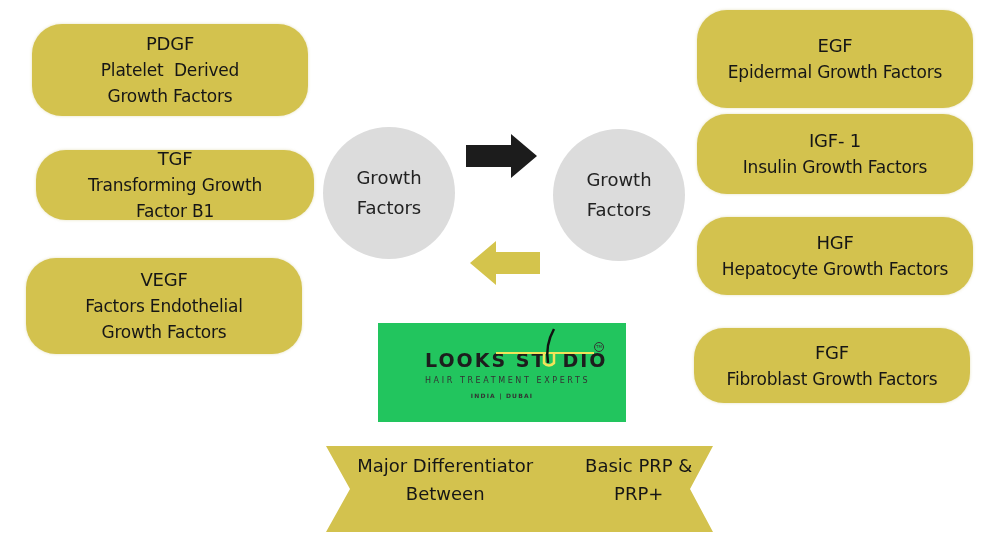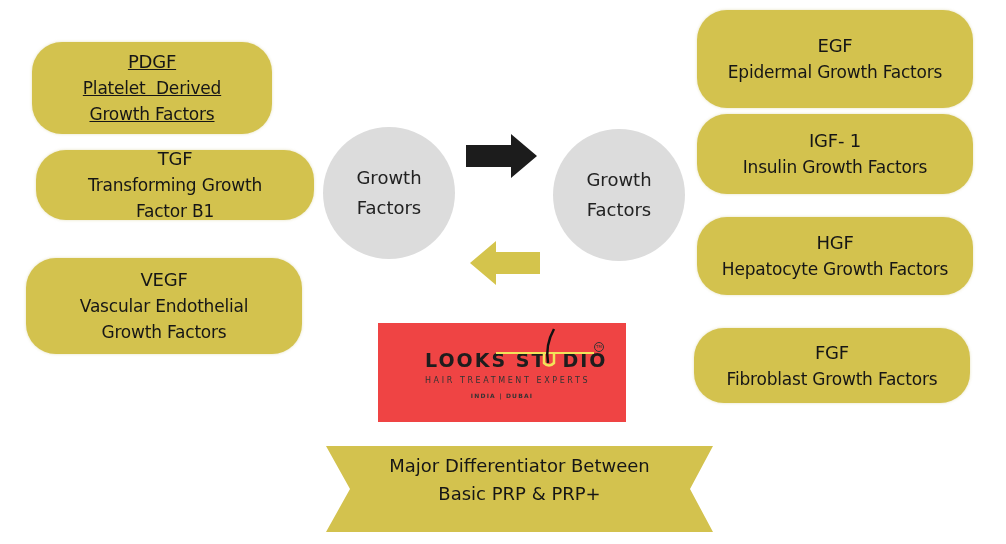--- a/index.html
+++ b/index.html
@@ -24,21 +24,21 @@
     position: absolute;
     width: 132px; height: 132px; border-radius: 50%;
     background: #dcdcdc;
     display: flex; flex-direction: column; justify-content: center;
     font-size: 18px; line-height: 30px; text-align: center;
     color: #222;
   }
   .arrow { position: absolute; }
   .logo {
     position: absolute; left: 378px; top: 323px; width: 248px; height: 99px;
-    background: #ef4444;
+    background: #22c55e;
   }
   .logo-main {
     position: absolute; left: 47px; top: 26px;
     font-family: "DejaVu Sans", sans-serif; font-weight: bold;
     font-size: 19px; letter-spacing: 2px; color: #1d1d1d;
   }
   .logo-sub {
     position: absolute; left: 47px; top: 53px; width: 170px;
     font-size: 8px; letter-spacing: 2.6px; color: #333; white-space: nowrap;
   }
@@ -47,40 +47,40 @@
     font-size: 6px; font-weight: bold; letter-spacing: 1.2px; color: #333;
   }
   .logo-tm {
     position: absolute; left: 216px; top: 19px; width: 8px; height: 8px;
     border: 1px solid #333; border-radius: 50%;
     font-size: 4px; line-height: 8px; text-align: center; color:#333;
   }
   .banner { position: absolute; left: 326px; top: 446px; }
   .banner-text {
     position: absolute; left: 326px; top: 446px; width: 387px; height: 68px;
-    display: flex; flex-direction: column; align-items: center; justify-content: center;
+    display: flex; flex-direction: row; align-items: center; justify-content: center;
     font-size: 18px; line-height: 28px; text-align: center; color: #161616;
   }
 </style>
 </head>
 <body>
 
-<div class="pill" style="left:32px;top:42px;width:240px;height:92px;text-decoration:underline;">
+<div class="pill" style="left:32px;top:24px;width:276px;height:92px;">
   <div class="abbr">PDGF</div>
   <div style="white-space:pre;">Platelet  Derived</div>
   <div>Growth Factors</div>
 </div>
 <div class="pill" style="left:36px;top:150px;width:278px;height:70px;">
   <div class="abbr">TGF</div>
   <div>Transforming Growth</div>
   <div>Factor B1</div>
 </div>
 <div class="pill" style="left:26px;top:258px;width:276px;height:96px;">
   <div class="abbr">VEGF</div>
-  <div>Vascular Endothelial</div>
+  <div>Factors Endothelial</div>
   <div>Growth Factors</div>
 </div>
 
 <div class="pill" style="left:697px;top:10px;width:276px;height:98px;">
   <div class="abbr">EGF</div>
   <div>Epidermal Growth Factors</div>
 </div>
 <div class="pill" style="left:697px;top:114px;width:276px;height:80px;">
   <div class="abbr">IGF- 1</div>
   <div>Insulin Growth Factors</div>

